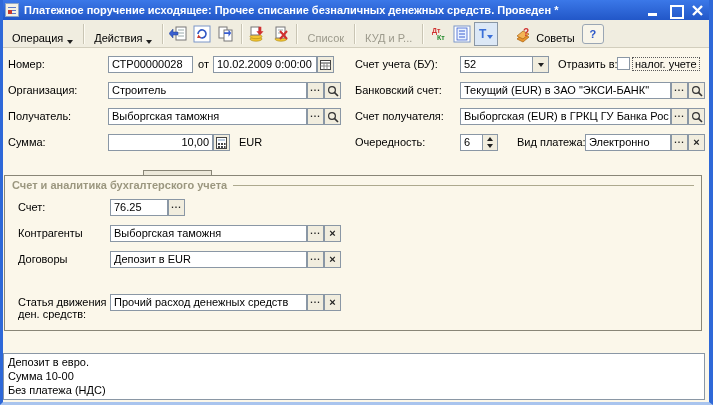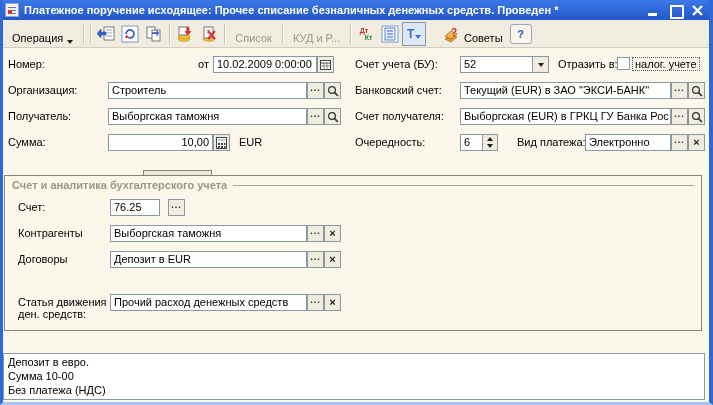--- a/index.html
+++ b/index.html
@@ -89,20 +89,24 @@
       </span>
     </span>
   </div>
 
   <div class="toolbar">
     <div class="tbtn">
       <span>Операция</span>
         <span class="arrow-down"></span>
     </div>
     <div class="tsep"></div>
+    <div class="tbtn">
+      <span>Действия</span>
+        <span class="arrow-down"></span>
+    </div>
     <div class="tsep"></div>
 
     <div class="ibtn">
       <svg width="18" height="16">
         <rect x="7" y="1" width="10" height="13" fill="#fff" stroke="#777"></rect>
         <line x1="9" y1="4" x2="15" y2="4" stroke="#9AA"></line>
           <line x1="9" y1="7" x2="15" y2="7" stroke="#9AA"></line>
           <line x1="9" y1="10" x2="15" y2="10" stroke="#9AA"></line>
         <path d="M9 9 L4 9 L4 6 L0 10.5 L4 15 L4 12 L9 12 Z" fill="#3A5FD0" stroke="#23408F" stroke-width="0.5" transform="translate(0,-3)"></path>
       </svg>
@@ -177,20 +181,21 @@
       <span>Советы</span>
     </div>
     <div class="helpbtn">
         <span>?</span>
       </div>
   </div>
 
   <div class="form">
 
     <span class="lbl" style="left:5px; top:10px;">Номер:</span>
+    <div class="in" style="left:105px; top:8px; width:85px;">СТР00000028</div>
     <span class="lbl" style="left:195px; top:10px;">от</span>
     <div class="in" style="left:210px; top:8px; width:104px;">10.02.2009 0:00:00</div>
     <div class="sq" style="left:314px; top:8px;">
       <svg width="11" height="11">
         <rect x="0.5" y="1.5" width="10" height="9" fill="#fff" stroke="#444"></rect>
         <line x1="0.5" y1="4" x2="10.5" y2="4" stroke="#444"></line>
         <line x1="4" y1="4" x2="4" y2="10.5" stroke="#888"></line>
           <line x1="7" y1="4" x2="7" y2="10.5" stroke="#888"></line>
         <line x1="0.5" y1="7" x2="10.5" y2="7" stroke="#888"></line>
       </svg>
@@ -279,21 +284,21 @@
     <div class="tab" style="left:140px; width:69px;margin-top:12px;"><span>ИНН / КПП</span></div>
 
     <div class="panel"></div>
 
     <div class="sechdr" style="left:9px; top:131px; width:682px; z-index:2;">
       <span>Счет и аналитика бухгалтерского учета</span>
         <span class="line"></span>
     </div>
 
     <span class="lbl" style="left:15px; top:153px; z-index:2;">Счет:</span>
-    <div class="in" style="left:107px; top:151px; width:50px; z-index:2;">76.25</div>
+    <div class="in" style="left:107px; top:151px; width:58px; z-index:2;">76.25</div>
     <div class="sq dots" style="left:165px; top:151px; z-index:2;">...</div>
 
     <span class="lbl" style="left:15px; top:179px; z-index:2;">Контрагенты</span>
     <div class="in" style="left:107px; top:177px; width:197px; z-index:2;">Выборгская таможня</div>
     <div class="sq dots" style="left:304px; top:177px; z-index:2;">...</div>
     <div class="sq x" style="left:321px; top:177px; z-index:2;">×</div>
 
     <span class="lbl" style="left:15px; top:205px; z-index:2;">Договоры</span>
     <div class="in" style="left:107px; top:203px; width:197px; z-index:2;">Депозит в EUR</div>
     <div class="sq dots" style="left:304px; top:203px; z-index:2;">...</div>

